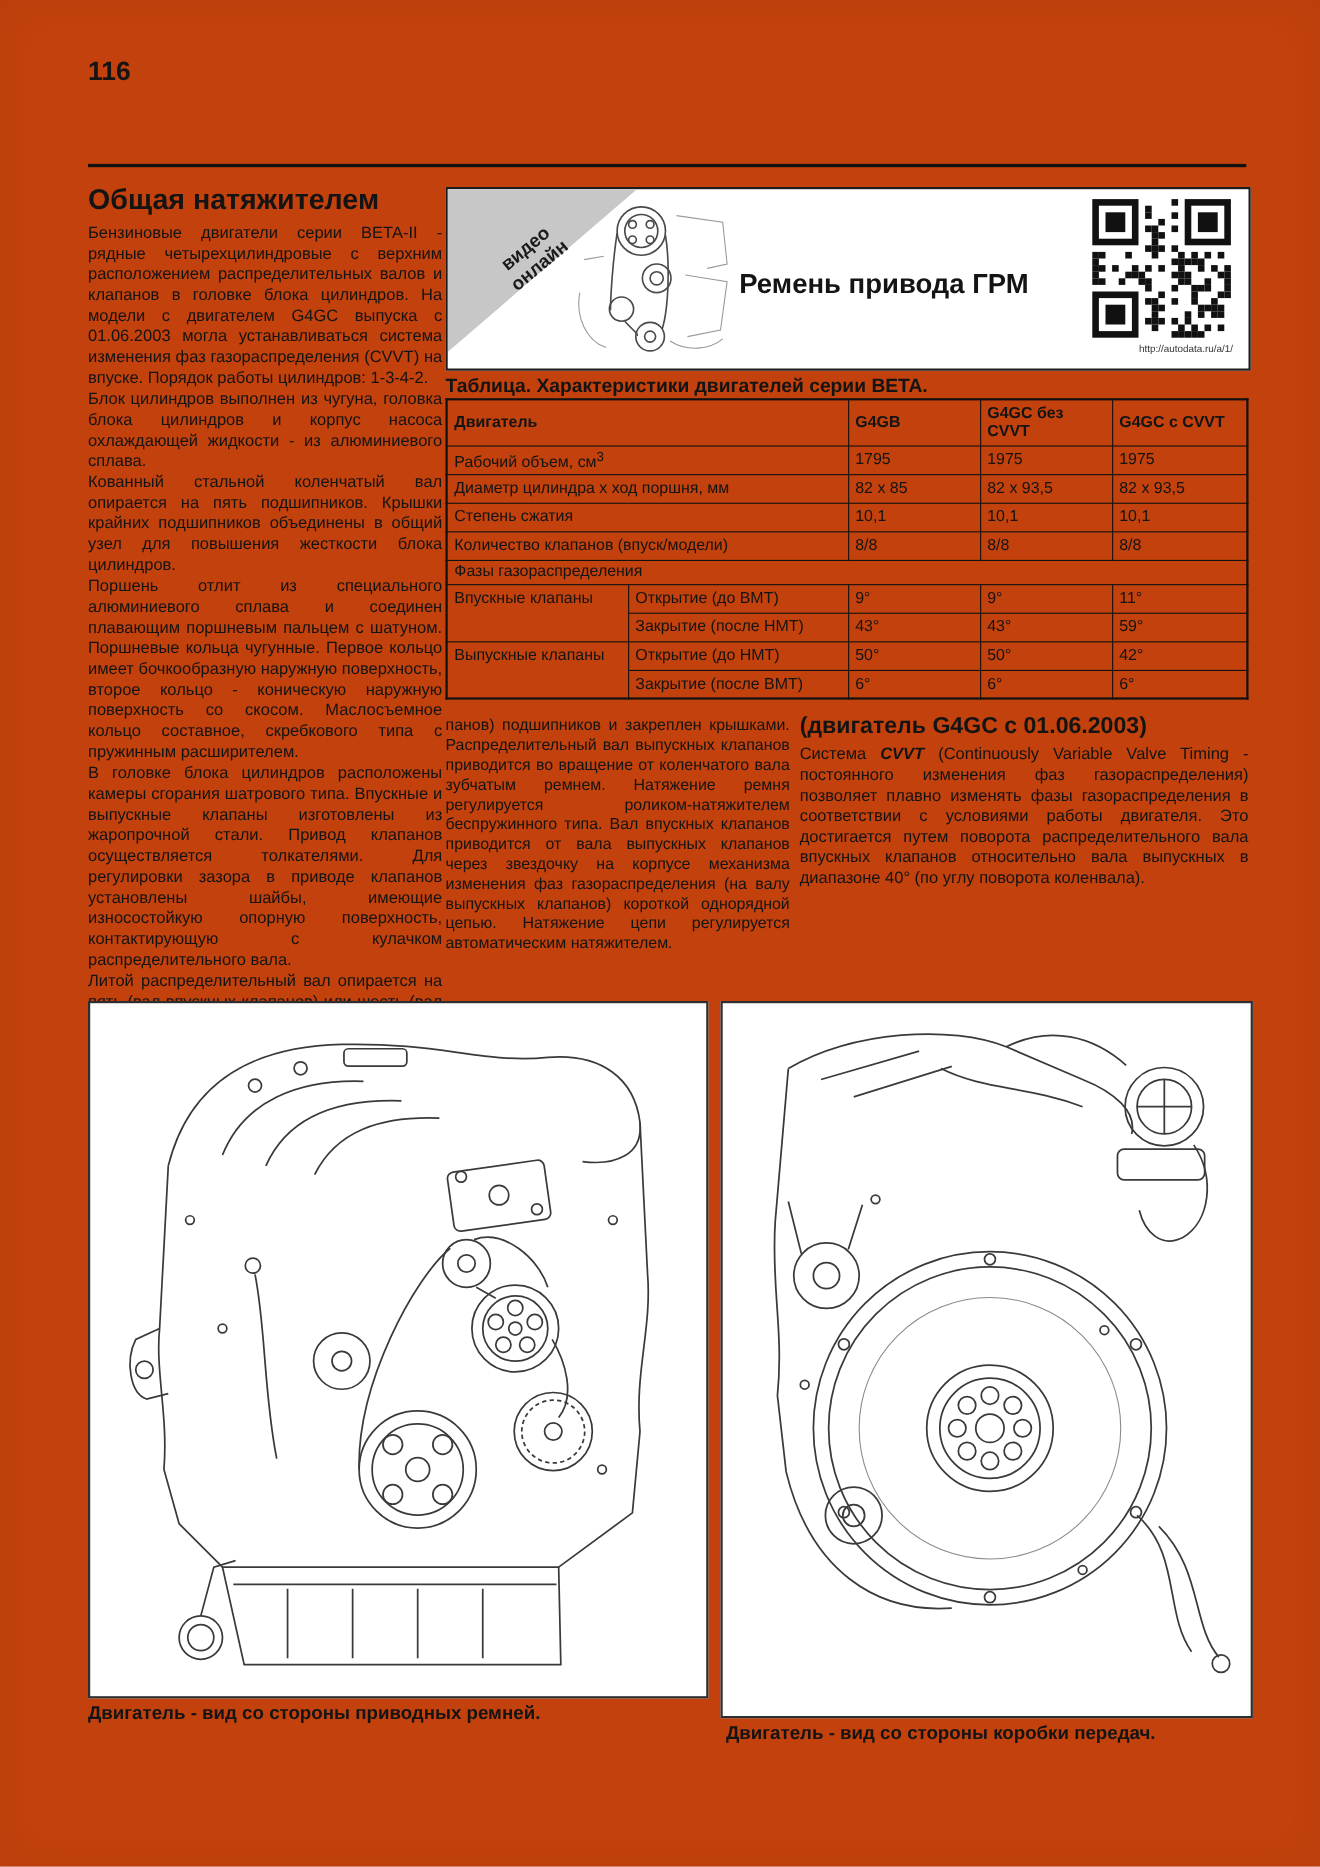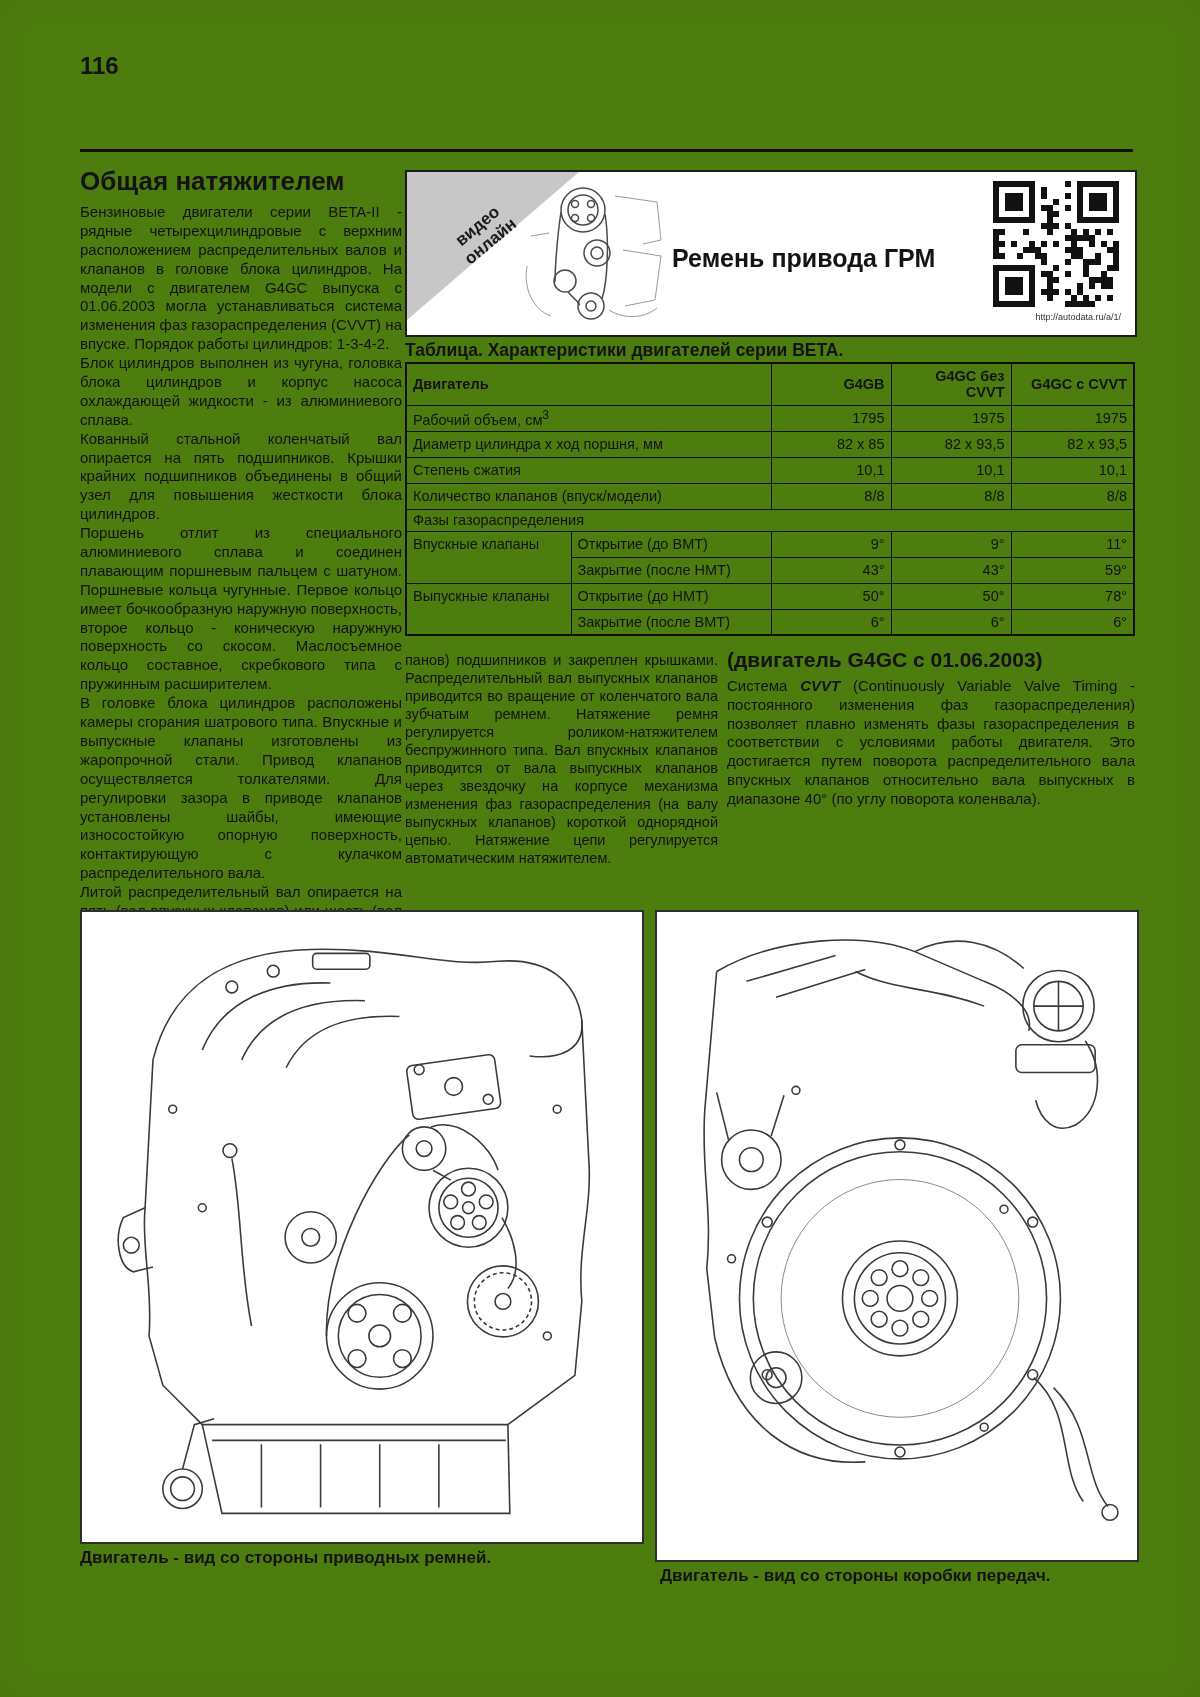--- a/index.html
+++ b/index.html
@@ -1,17 +1,17 @@
 <!DOCTYPE html>
 <html lang="ru"><head>
 <meta charset="utf-8">
 <style>
   html,body{margin:0;padding:0;background:#e8e8e8;}
   .page{
-    position:relative;width:1200px;height:1697px;background:#4d7c0f;
+    position:relative;width:1200px;height:1697px;background:#c2410c;
     font-family:"Liberation Sans","DejaVu Sans",sans-serif;color:#141414;
     overflow:hidden;box-shadow:inset 0 0 40px rgba(0,0,0,0.04);
   }
   .abs{position:absolute;}
   .page-number{left:80px;top:52px;font-size:24px;font-weight:bold;}
   .page-title{left:80px;top:98px;width:1060px;font-size:36px;font-weight:bold;letter-spacing:.3px;white-space:nowrap;}
   .title-rule{left:80px;top:149px;width:1053px;height:3px;background:#111;}
 
   
   .left-col{left:80px;top:166px;width:322px;}
@@ -30,21 +30,21 @@
   .qr{position:absolute;right:16px;top:9px;width:126px;height:126px;background:#fff;}
   .qr-url{position:absolute;right:14px;top:140px;font-size:9px;color:#333;}
 
   
   .table-title{left:405px;top:340px;font-size:17.5px;font-weight:bold;}
   .spec-table{left:405px;top:362px;}
   table{border-collapse:collapse;width:728px;table-layout:fixed;}
   td,th{border:1.6px solid #111;font-size:14.5px;padding:2px 6px;box-sizing:border-box;margin-left:27px;}
   table{border:2.5px solid #111;}
   .lbl{text-align:left;}
-  .val{text-align:right;}
+  .val{text-align:left;}
   .hdr-row td{height:42px;font-weight:bold;}
   .data-row td{height:26px;}
   .phase-row td{height:22px;}
   .grp{vertical-align:top;padding-top:4px;}
 
   
   .mid-col{left:405px;top:652px;width:313px;}
   .right-col{left:727px;top:648px;width:408px;}
   .right-heading{font-size:21px;font-weight:bold;line-height:1.18;margin:0 0 4px 0;}
   .cvvt-bold{font-weight:bold;font-style:italic;}
@@ -276,21 +276,21 @@
         <td class="lbl">Закрытие (после НМТ)</td>
         <td class="val">43°</td>
         <td class="val">43°</td>
         <td class="val">59°</td>
       </tr>
       <tr class="data-row">
         <td class="lbl grp" rowspan="2">Выпускные клапаны</td>
         <td class="lbl">Открытие (до НМТ)</td>
         <td class="val">50°</td>
         <td class="val">50°</td>
-        <td class="val">78°</td>
+        <td class="val">42°</td>
       </tr>
       <tr class="data-row">
         <td class="lbl">Закрытие (после ВМТ)</td>
         <td class="val">6°</td>
         <td class="val">6°</td>
         <td class="val">6°</td>
       </tr>
     </tbody>
       </table>
   </div>

